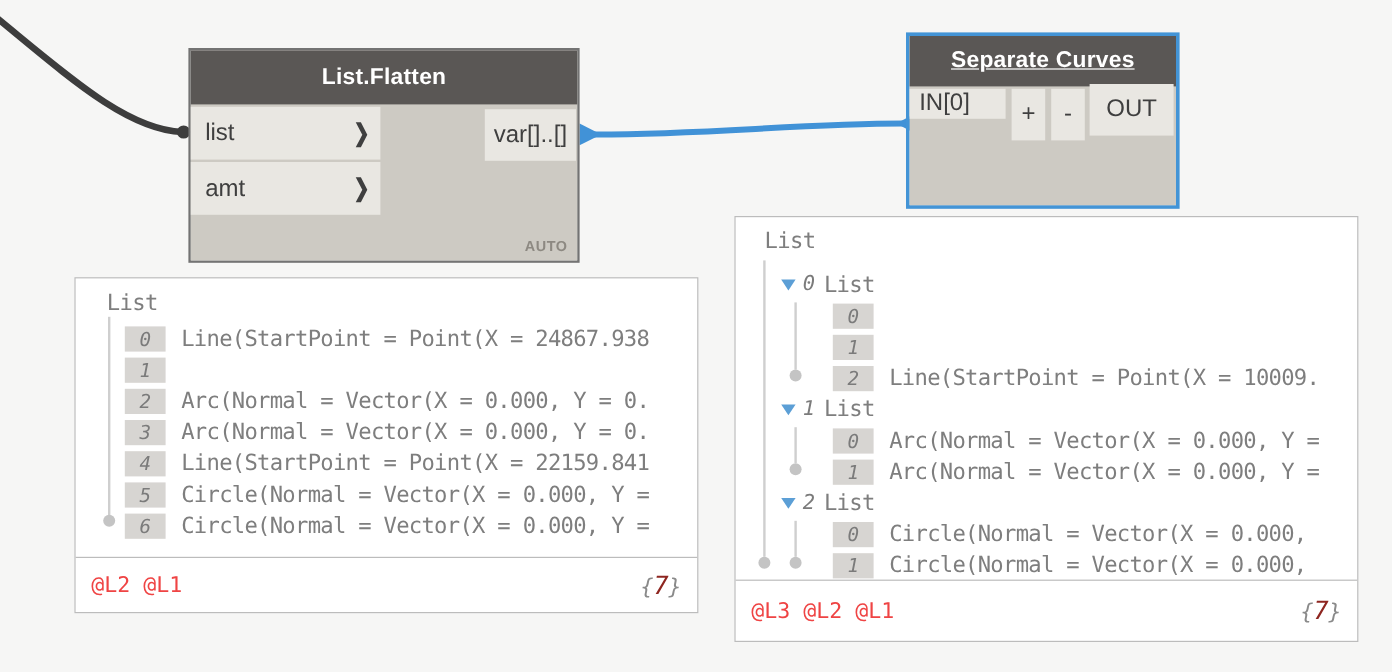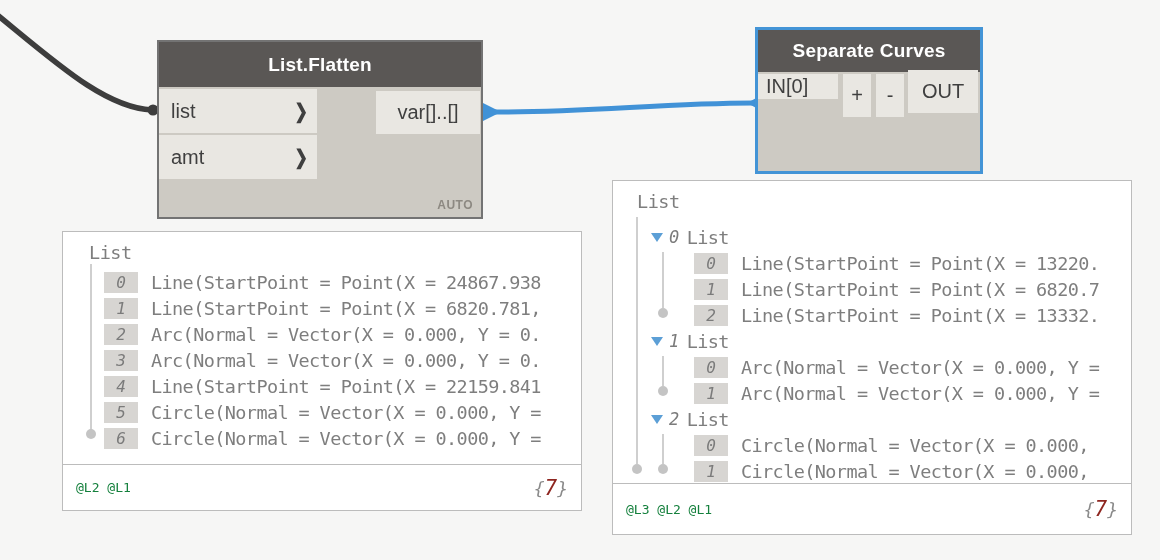--- a/index.html
+++ b/index.html
@@ -16,31 +16,31 @@
   .port{position:absolute;background:#e9e7e2;display:flex;align-items:center;
     font-size:20px;color:#3f3f3f;box-sizing:border-box;cursor:pointer;}
   .port.inp{justify-content:space-between;padding:0 9px 0 12px;}
   .chev{font-size:16px;font-weight:bold;color:#3f3f3f;transform:scaleY(1.25);}
   .port.outp{justify-content:center;}
   .lacing{position:absolute;right:8px;bottom:5px;font-size:12px;font-weight:bold;
     color:#8d8982;letter-spacing:.5px;margin-top:16px;}
   #node-flatten{left:157px;top:40px;width:326px;height:179px;border:2px solid #737373;}
   #node-flatten .node-header{height:45px;}
   #node-separate{left:755px;top:27px;width:228px;height:147px;border:3px solid #4394d6;}
-  #node-separate .node-header{height:42px;}
+  #node-separate .node-header{height:42px;text-decoration:underline;}
   .btn{justify-content:center;font-size:20px;}
 
   
   .bubble{position:absolute;z-index:2;background:#ffffff;border:1px solid #bcbcbc;
     box-sizing:border-box;}
   .bubble-content{position:absolute;left:0;top:0;right:0;overflow:hidden;
     font-family:"DejaVu Sans Mono","Liberation Mono",monospace;color:#7e7e7e;}
   .bubble-footer{position:absolute;left:0;right:0;bottom:0;border-top:1px solid #bcbcbc;
     display:flex;align-items:center;justify-content:space-between;padding:0 13px 0 13px;}
-  .levels{font-family:"DejaVu Sans Mono","Liberation Mono",monospace;font-size:13px;color:#15803d;}
+  .levels{font-family:"DejaVu Sans Mono","Liberation Mono",monospace;font-size:18px;color:#ef4444;}
   .count{font-family:"DejaVu Sans Mono","Liberation Mono",monospace;font-style:italic;}
   .count .brace{font-size:18px;color:#8a8a8a;}
   .count .num{font-size:21px;color:#8e2620;}
   .prow{position:absolute;white-space:nowrap;font-size:18.5px;height:26px;
     display:flex;align-items:center;letter-spacing:-0.6px;}
   .rootlbl{position:absolute;font-size:18.5px;letter-spacing:-0.5px;}
   .ichip{display:inline-block;background:#d7d5d2;color:#7b7b7b;font-style:italic;
     font-size:16px;min-width:34px;height:21px;line-height:21px;text-align:center;
     margin-right:13px;flex:0 0 auto;letter-spacing:0;}
   .gidx{font-style:italic;font-size:17px;color:#7b7b7b;margin:0 8px 0 6px;}
@@ -68,21 +68,21 @@
         <span>List.Flatten</span>
       </div>
       <div class="port inp" style="left:0;top:47px;width:158px;height:44px;">
         <span>list</span>
         <span class="chev">❯</span>
       </div>
       <div class="port inp" style="left:0;top:93px;width:158px;height:44px;">
         <span>amt</span>
         <span class="chev">❯</span>
       </div>
-      <div class="port outp" style="right:1px;top:49px;width:104px;height:43px;">
+      <div class="port outp" style="right:1px;top:49px;width:76px;height:43px;">
         <span>var[]..[]</span>
       </div>
       <div class="lacing">AUTO</div>
     </div>
   </div>
 
   <div class="node" id="node-separate">
     <div class="node-inner">
       <div class="node-header">
         <span>Separate Curves</span>
@@ -106,21 +106,20 @@
     <div class="bubble-content" style="height:234px;">
       <div class="vline" style="left:27px;top:32px;height:166px;"></div>
       <div class="vdot" style="left:23px;top:197px;"></div>
       <div class="rootlbl" style="left:26px;top:10px;">List</div>
       <div class="prow" style="left:41px;top:37px;">
           <span class="ichip">0</span>
           <span>Line(StartPoint = Point(X = 24867.938</span>
         </div>
       <div class="prow" style="left:41px;top:63px;">
           <span class="ichip">1</span>
-          <span>Line(StartPoint = Point(X = 6820.781,</span>
         </div>
       <div class="prow" style="left:41px;top:89px;">
           <span class="ichip">2</span>
           <span>Arc(Normal = Vector(X = 0.000, Y = 0.</span>
         </div>
       <div class="prow" style="left:41px;top:115px;">
           <span class="ichip">3</span>
           <span>Arc(Normal = Vector(X = 0.000, Y = 0.</span>
         </div>
       <div class="prow" style="left:41px;top:141px;">
@@ -155,29 +154,27 @@
 
       <div class="rootlbl" style="left:24px;top:10px;">List</div>
 
       <div class="prow" style="left:38px;top:43px;">
         <span class="tri"></span>
         <span class="gidx">0</span>
         <span>List</span>
       </div>
       <div class="prow" style="left:81px;top:69px;">
           <span class="ichip">0</span>
-          <span>Line(StartPoint = Point(X = 13220.</span>
         </div>
       <div class="prow" style="left:81px;top:95px;">
           <span class="ichip">1</span>
-          <span>Line(StartPoint = Point(X = 6820.7</span>
         </div>
       <div class="prow" style="left:81px;top:121px;">
           <span class="ichip">2</span>
-          <span>Line(StartPoint = Point(X = 13332.</span>
+          <span>Line(StartPoint = Point(X = 10009.</span>
         </div>
 
       <div class="prow" style="left:38px;top:147px;">
         <span class="tri"></span>
         <span class="gidx">1</span>
         <span>List</span>
       </div>
       <div class="prow" style="left:81px;top:173px;">
           <span class="ichip">0</span>
           <span>Arc(Normal = Vector(X = 0.000, Y =</span>

